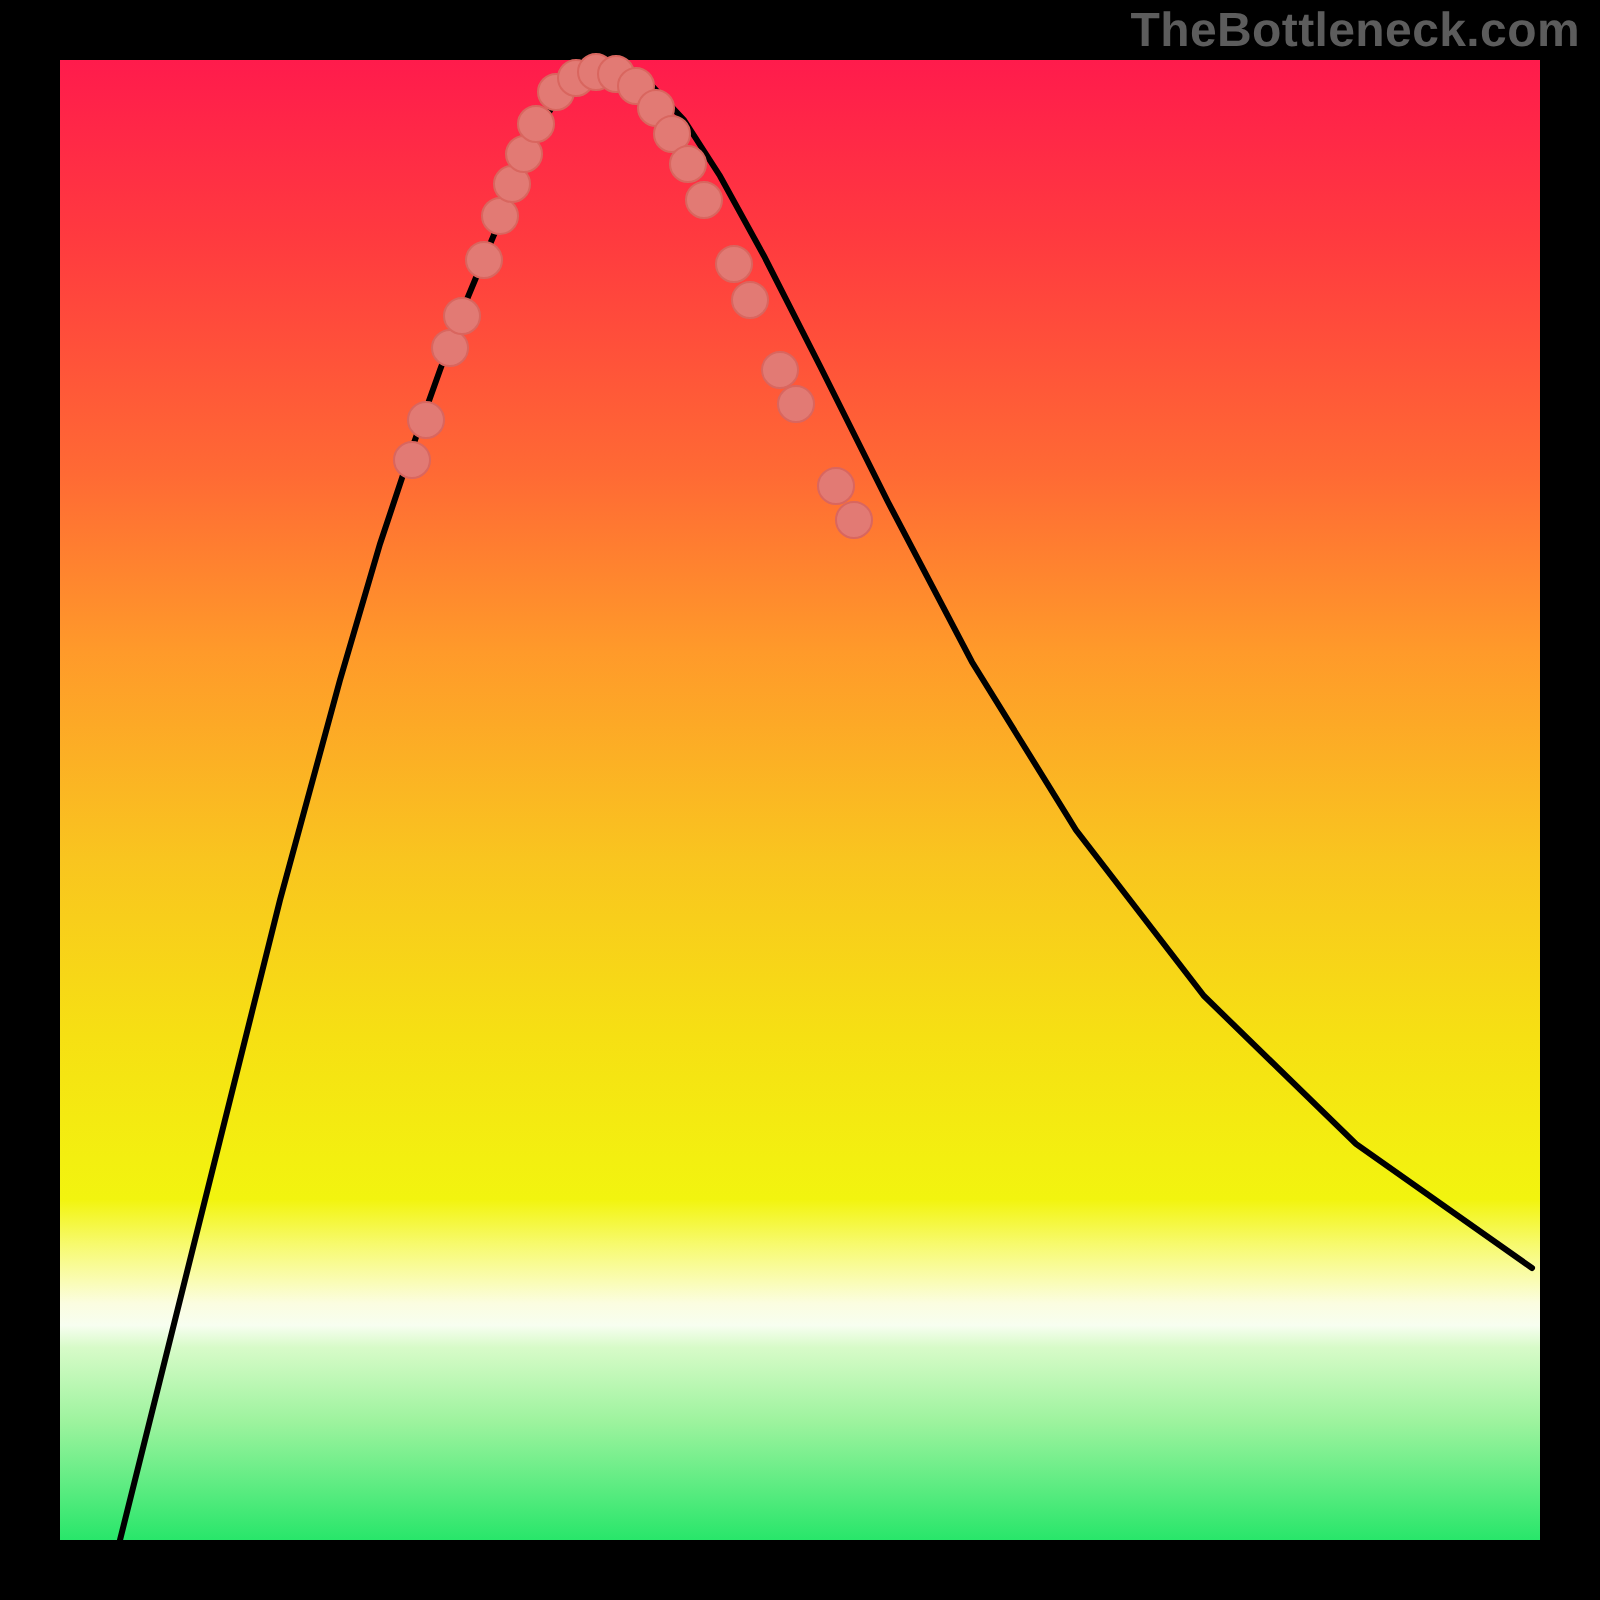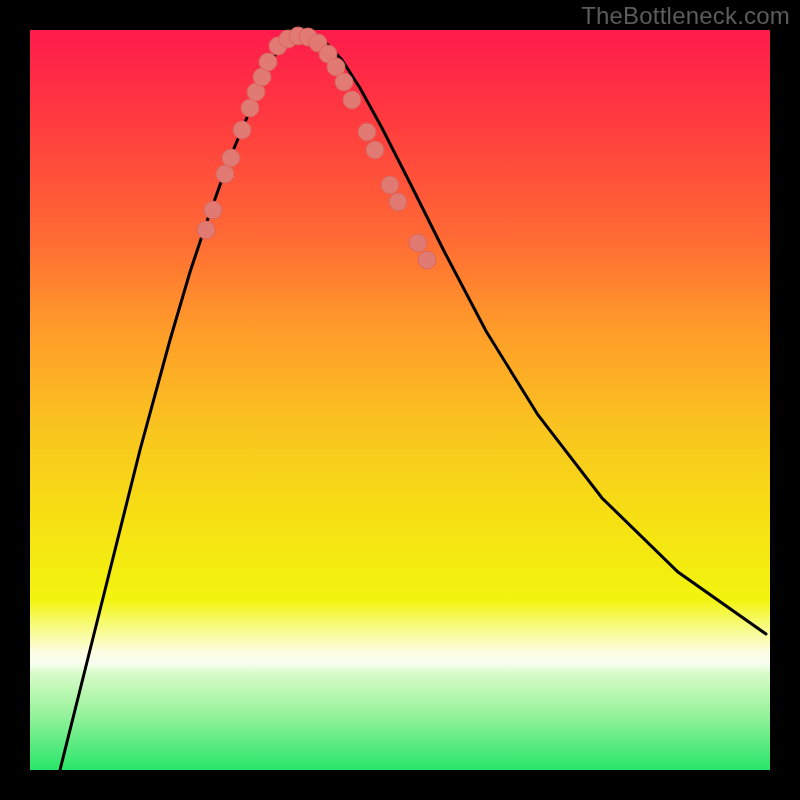--- a/index.html
+++ b/index.html
@@ -41,21 +41,21 @@
       #28e66a 100%
     );
   }
   .watermark {
     position: absolute;
     top: 2px;
     right: 10px;
     color: #5c5c5c;
     font-size: 24px;
     letter-spacing: 0.2px;
-    font-weight: 400;
+    font-weight: 700;
     user-select: none;
   }
   svg.curve {
     position: absolute;
     left: 0;
     top: 0;
     width: 740px;
     height: 740px;
     overflow: visible;
   }

